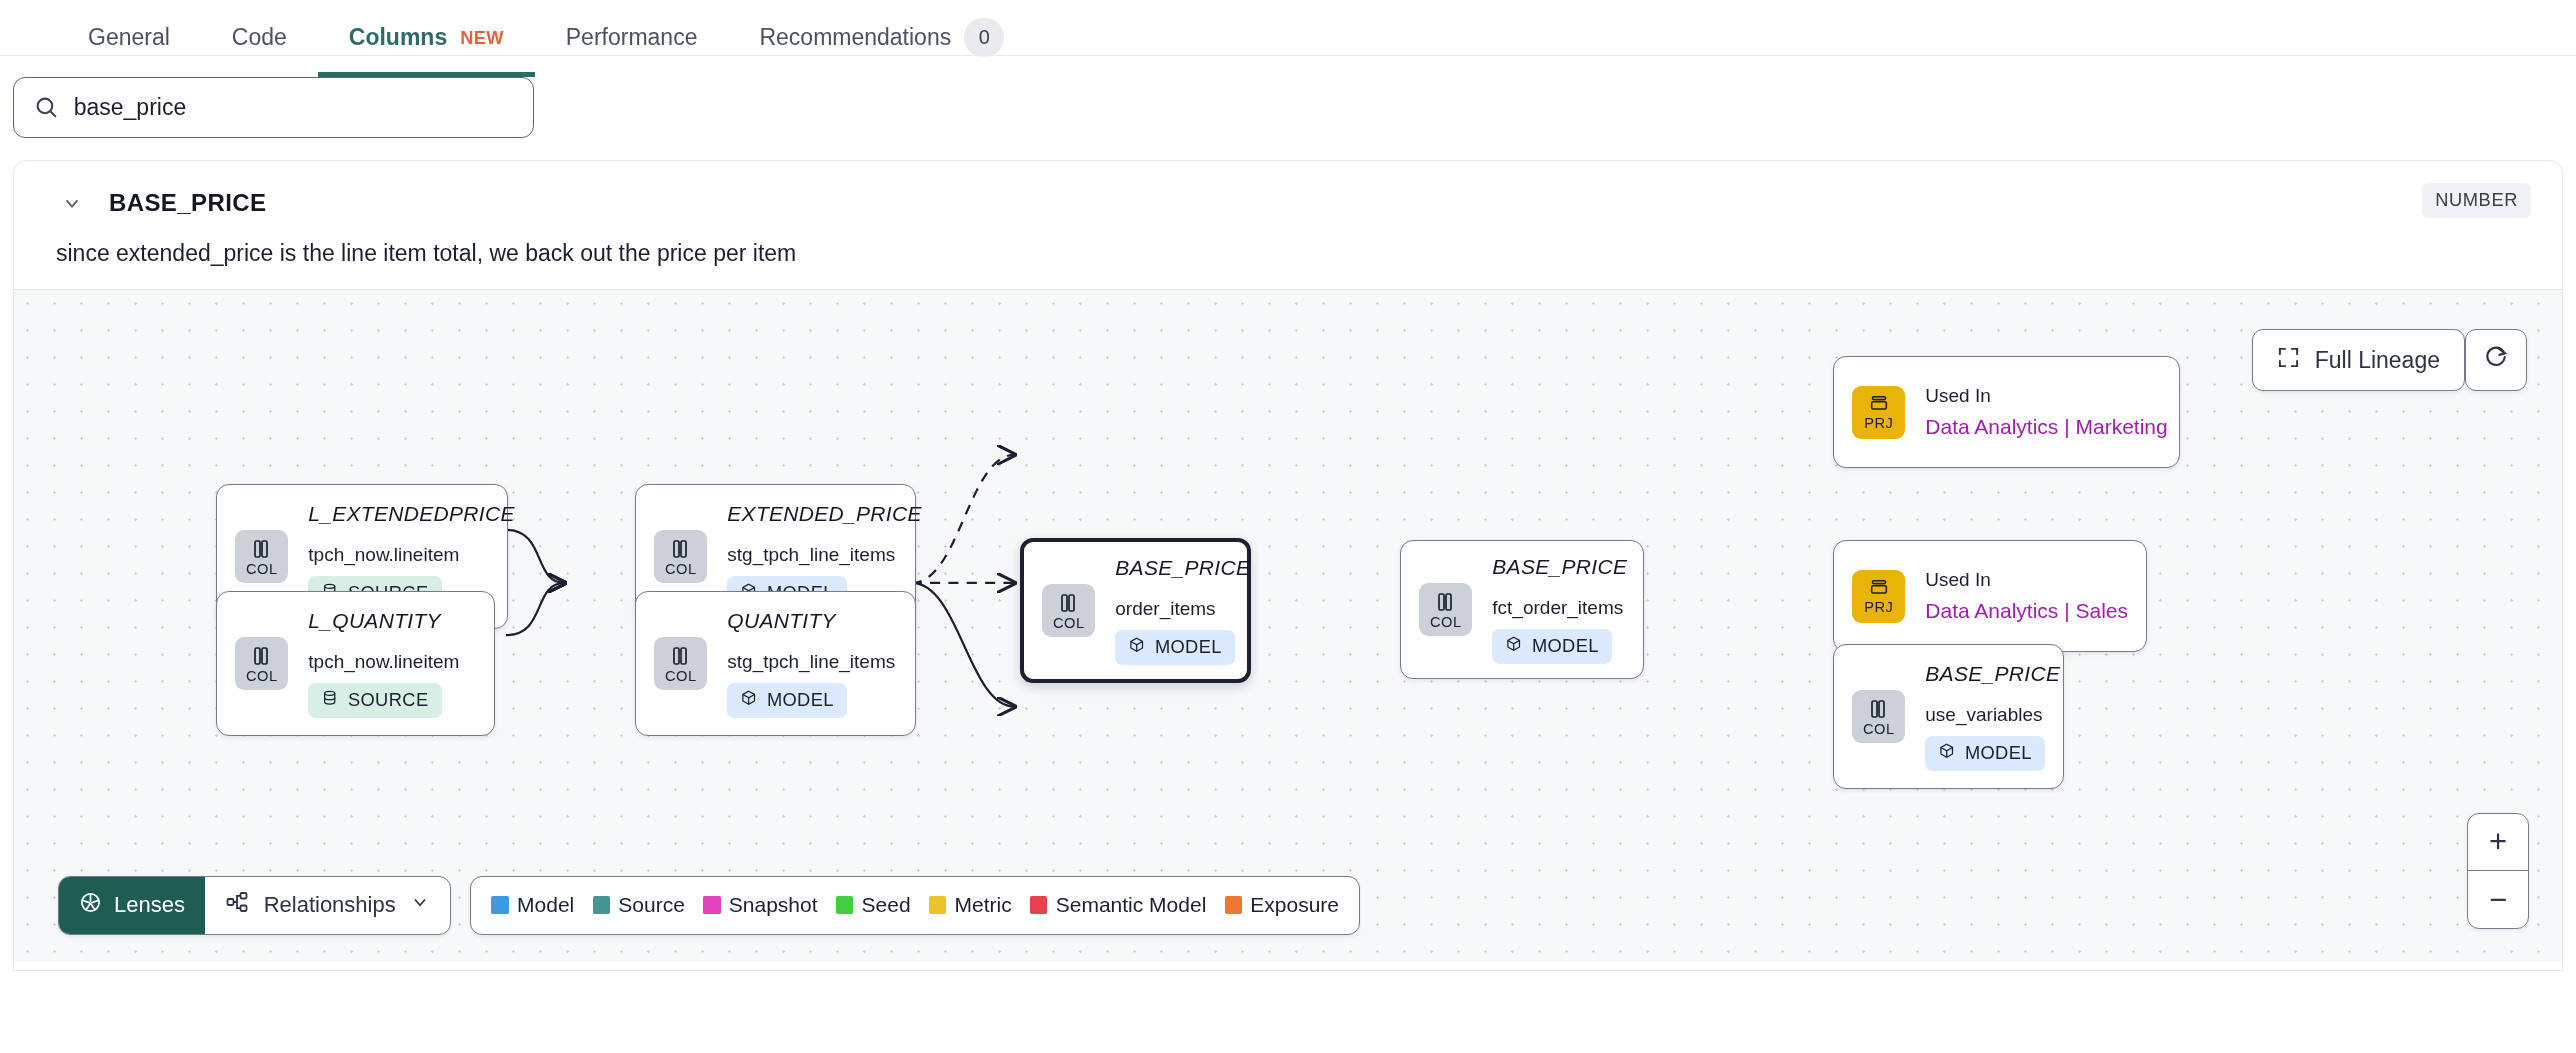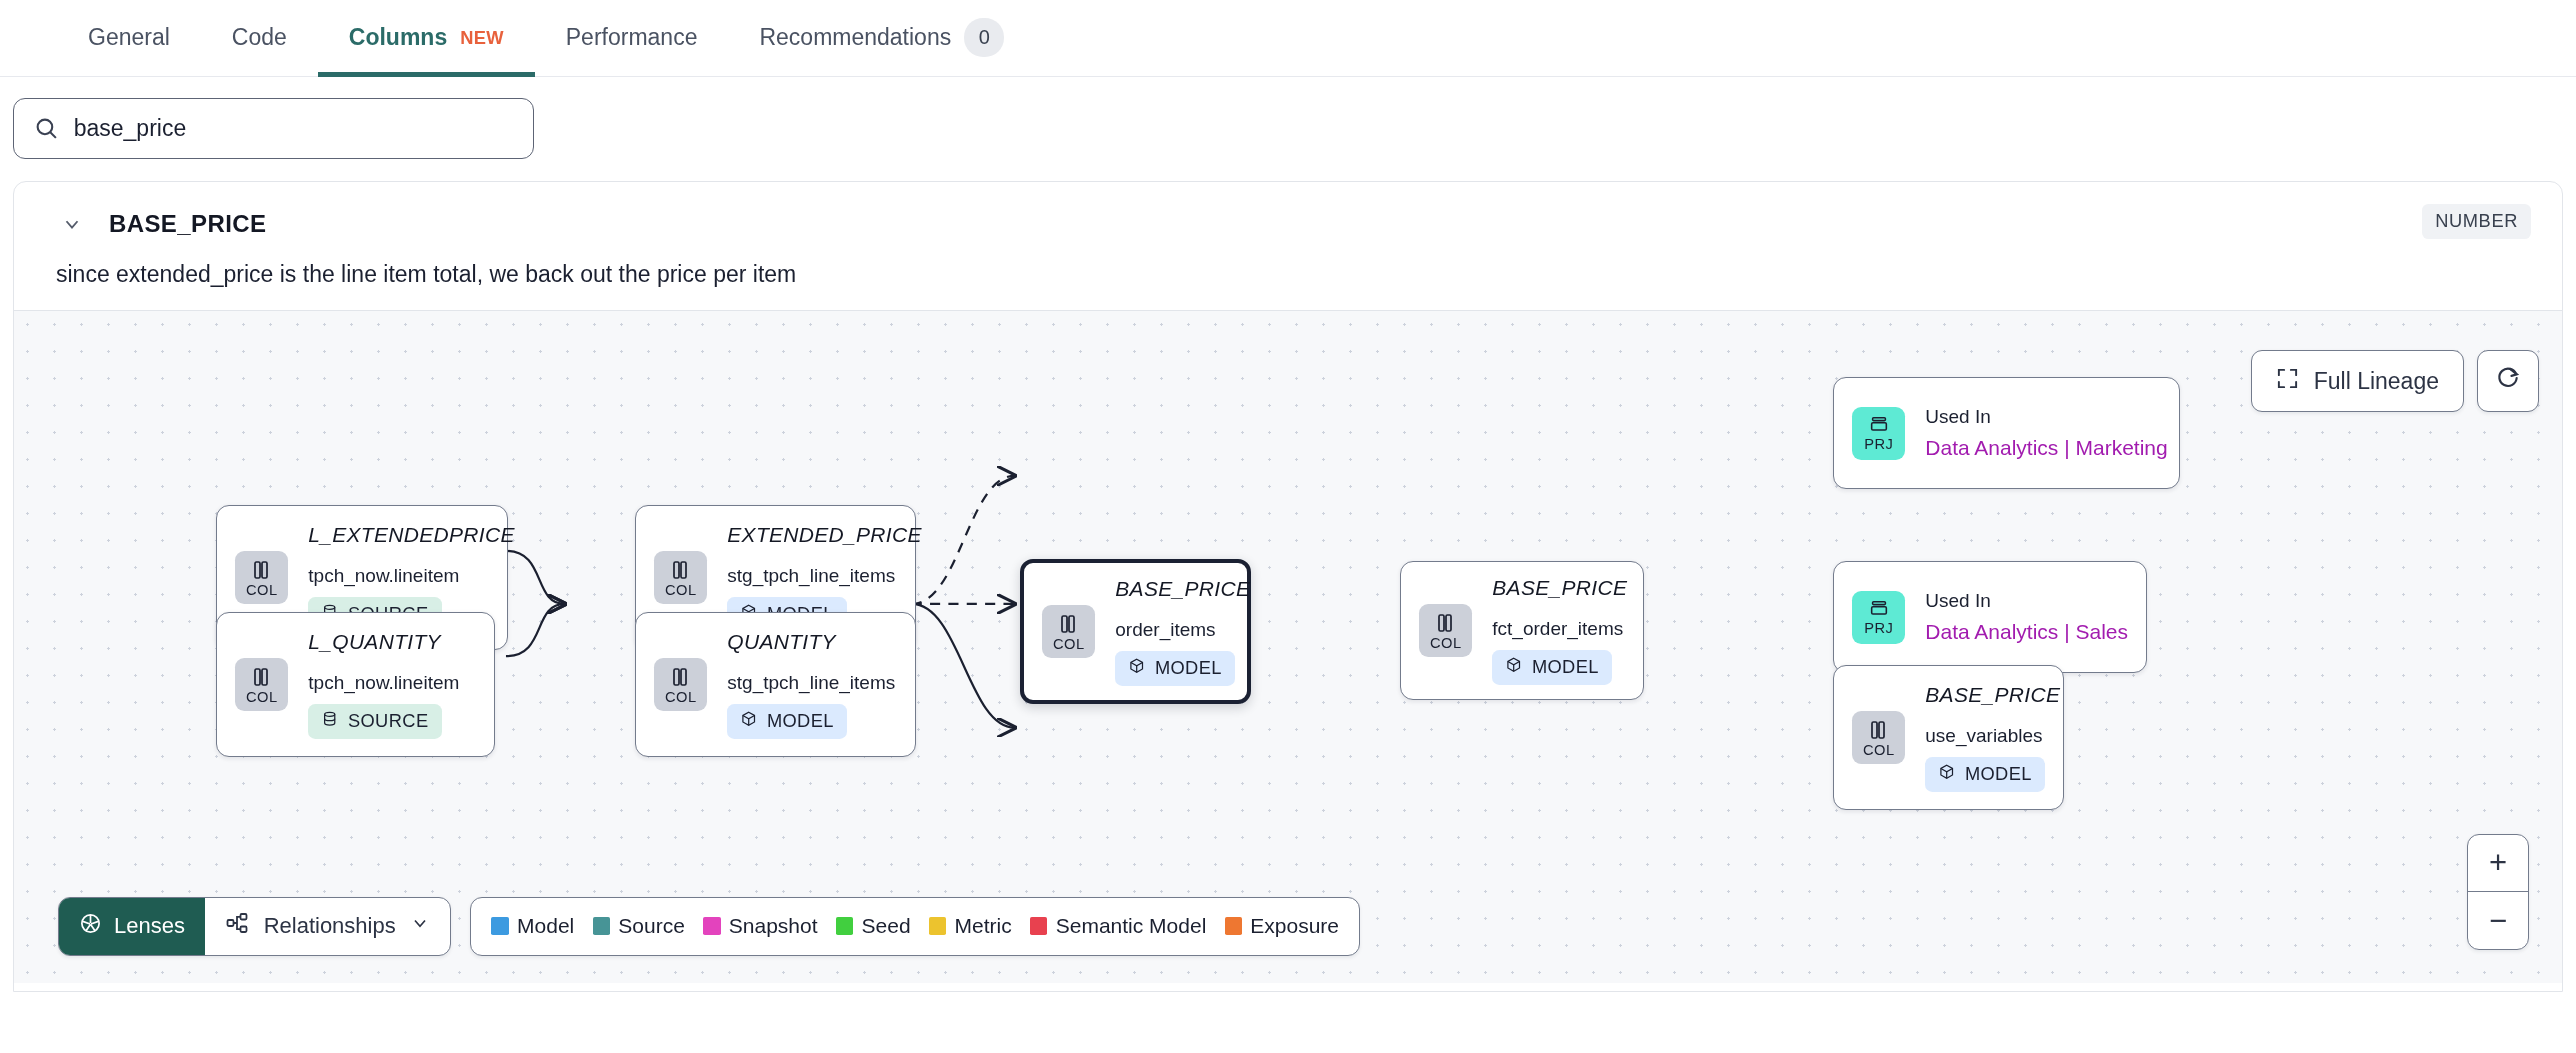--- a/index.html
+++ b/index.html
@@ -6,21 +6,21 @@
   html, body {
     width: 2576px; height: 1053px;
     background: #ffffff;
     font-family: "Liberation Sans", sans-serif;
     overflow: hidden;
   }
 
   
   .tabbar {
     position: relative;
-    height: 77px;
+    height: 56px;
     display: flex;
     align-items: flex-start;
     padding-left: 57px;
     border-bottom: 1.8px solid #e7e9ee;
     background: #fff;
   }
   .tab {
     position: relative;
     display: flex;
     align-items: center;
@@ -156,21 +156,21 @@
     border-radius: 9.2px;
     background: #ccd0d9;
     display: flex;
     flex-direction: column;
     align-items: center;
     justify-content: center;
     gap: 0.9px;
     margin-left: 18.3px;
     flex: 0 0 auto;
   }
-  .nodeicon.prj { background: #5eead4; }
+  .nodeicon.prj { background: #eab308; }
   .nodeicon .tag {
     font-size: 14.7px;
     color: #1b2030;
     letter-spacing: 0.4px;
     line-height: 1;
   }
   .nodebody { padding: 0 22px 0 20px; }
   .ntitle { font-size: 21px; color: #141824; letter-spacing: 0.3px; white-space: nowrap; font-style: italic; }
   .nsub { font-size: 19px; color: #1b2030; margin-top: 18px; white-space: nowrap; }
   .nbadge {
@@ -188,23 +188,22 @@
   .nbadge.source { background: #d8efe6; }
 
   .node.prjnode { align-items: center; }
   .prjbody { padding: 0 24px 0 20px; }
   .prjlabel { font-size: 19px; color: #1b2030; }
   .prjname  { font-size: 21px; color: #a21caf; margin-top: 8.3px; white-space: nowrap; }
 
   
   .topctl {
     position: absolute;
-    top: 39px; right: 23px;
-    display: flex;
-    gap: 13px;
+    top: 39px; right: 35px;
+    display: flex;
   }
   .btn {
     background: #fff;
     border: 1.8px solid #737b8c;
     border-radius: 11px;
     height: 62px;
     display: flex;
     align-items: center;
     justify-content: center;
     gap: 14.7px;

